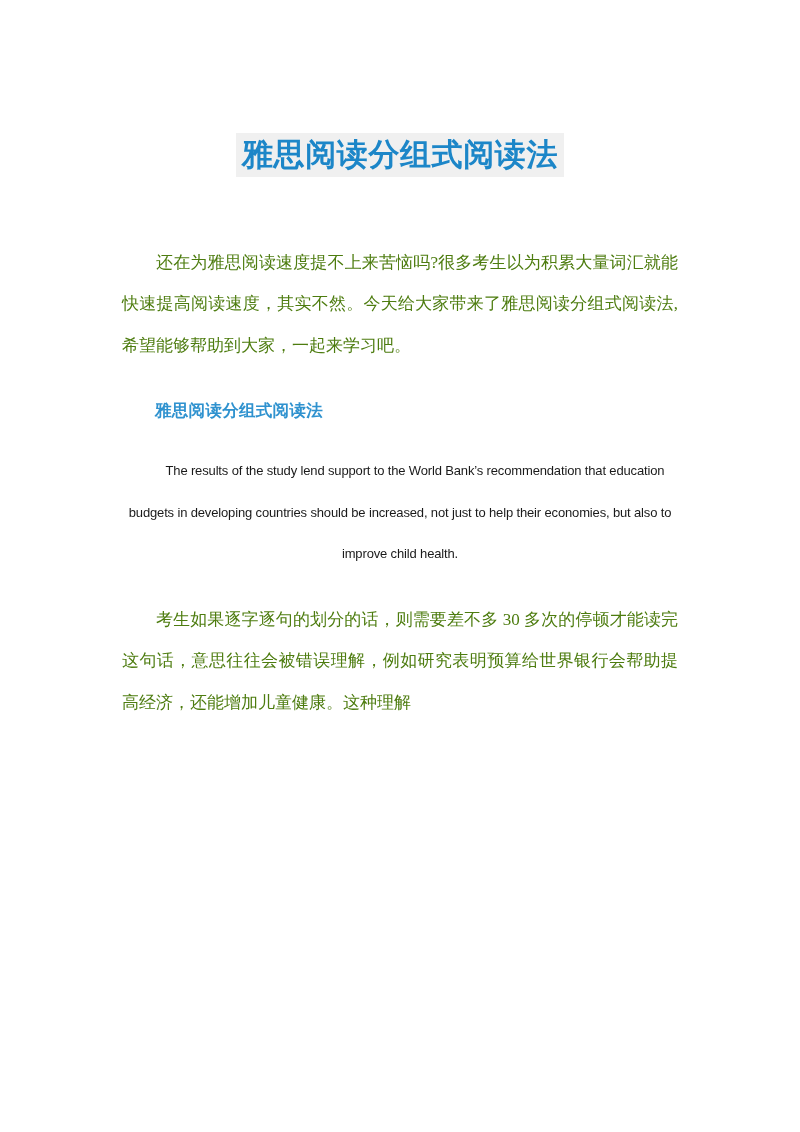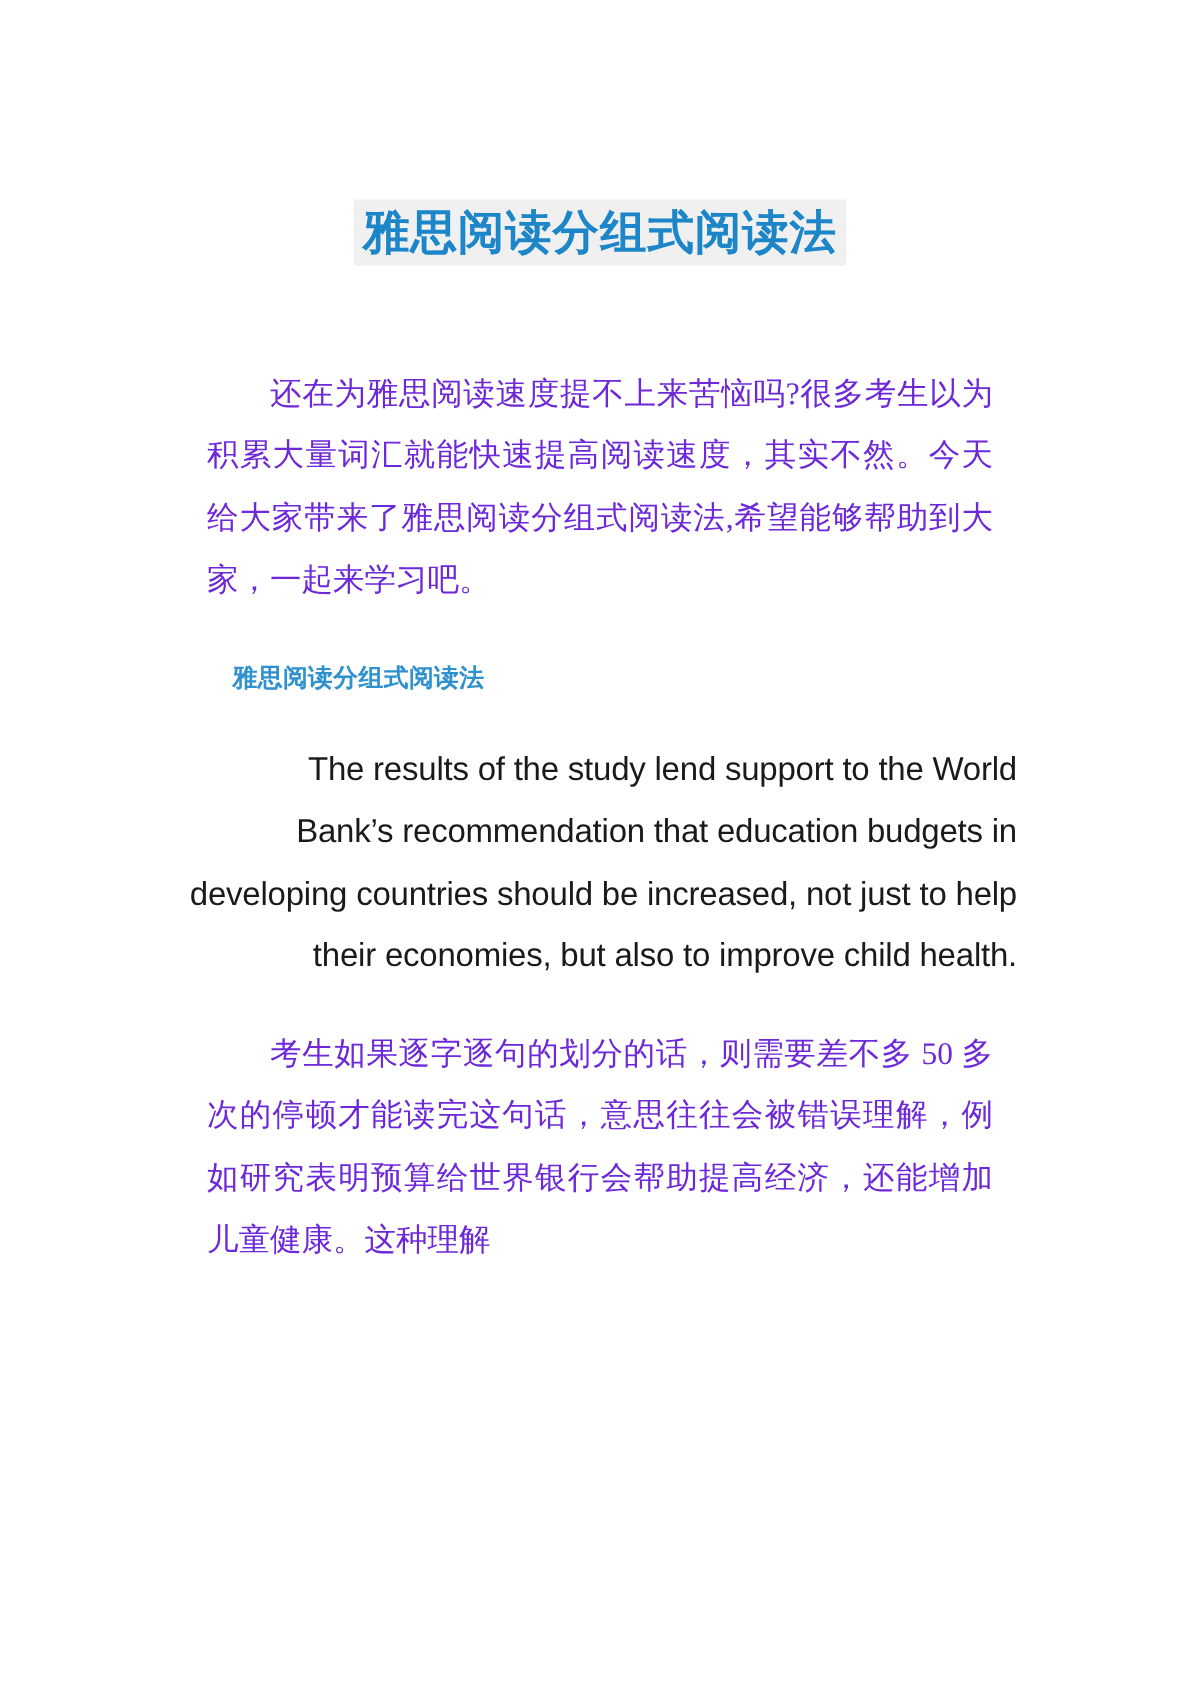--- a/index.html
+++ b/index.html
@@ -44,24 +44,24 @@
   }
 
   
   .body-block {
     margin: 0 auto;
     width: 556px;          
     padding: 0;
   }
 
   p.cn {
-    margin: 16px;
-    color: #6d28d9;
+    margin: 0;
+    color: #4d7c0f;
     font-family: "Liberation Serif", "DejaVu Serif", serif;
-    font-size: 21px;
+    font-size: 17px;
     line-height: 41.5px;
     text-align: justify;
     text-justify: inter-ideograph;
     text-indent: 2em;
     word-break: break-all;
   }
 
   p.cn.first-para {
     margin-top: 44px;
   }
@@ -78,23 +78,23 @@
   }
 
   p.cn.after-subhead {
     margin-top: 16px;
   }
 
   p.en-quote {
     margin: 25px 0 0 0;
     color: #1a1a1a;
     font-family: "Liberation Sans", "DejaVu Sans", sans-serif;
-    font-size: 22px;
+    font-size: 13px;
     line-height: 41.5px;
-    text-align: right;
+    text-align: center;
     text-indent: 2.3em;
     letter-spacing: -0.15px;
   }
 
   p.cn.last-para {
     margin-top: 24px;
   }
 </style>
 </head>
 <body>
@@ -108,17 +108,17 @@
 
     <div class="body-block">
 
       <p class="cn first-para">还在为雅思阅读速度提不上来苦恼吗?很多考生以为积累大量词汇就能快速提高阅读速度，其实不然。今天给大家带来了雅思阅读分组式阅读法,希望能够帮助到大家，一起来学习吧。</p>
 
       <h2 class="subhead">雅思阅读分组式阅读法</h2>
 
 
       <p class="en-quote">The results of the study lend support to the World Bank’s recommendation that education budgets in developing countries should be increased, not just to help their economies, but also to improve child health.</p>
 
-      <p class="cn last-para">考生如果逐字逐句的划分的话，则需要差不多 50 多次的停顿才能读完这句话，意思往往会被错误理解，例如研究表明预算给世界银行会帮助提高经济，还能增加儿童健康。这种理解</p>
+      <p class="cn last-para">考生如果逐字逐句的划分的话，则需要差不多 30 多次的停顿才能读完这句话，意思往往会被错误理解，例如研究表明预算给世界银行会帮助提高经济，还能增加儿童健康。这种理解</p>
 
     </div>
   </div>
 </div>
 
 </body></html>

